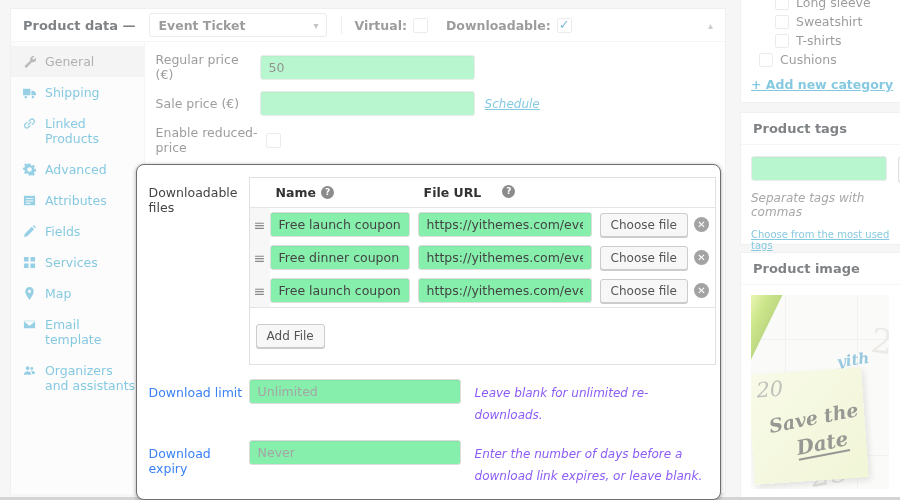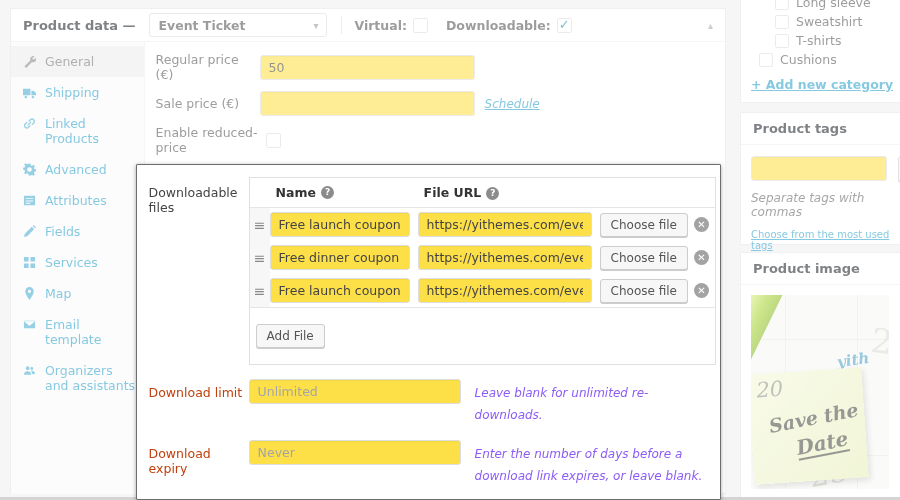--- a/index.html
+++ b/index.html
@@ -35,60 +35,60 @@
   .tab { display:flex; align-items:flex-start; padding:8px 6px 8px 12px; font-size:12.5px;
          color:#2ea2cc; line-height:15px; cursor:pointer; }
   .tab.active { background:#ececec; color:#777; }
   .tab .ticon { width:14px; height:14px; margin-right:8px; flex:none; margin-top:1px; }
   .tab .ticon svg { width:13px; height:13px; fill:currentColor; opacity:.85; }
 
   
   .content { flex:1; padding:10px 6px 0 5px; position:relative; }
   .frow { display:flex; align-items:center; margin:0 0 9px 0; }
   .flabel { width:110px; flex:none; font-size:12.5px; color:#555; padding-left:6px; }
-  input.txt { height:25px; border:1px solid #ddd; border-radius:3px; background:#fde047;
+  input.txt { height:25px; border:1px solid #ddd; border-radius:3px; background:#86efac;
               font-family:inherit; font-size:12.5px; color:#444; padding:0 8px;
               box-shadow:inset 0 1px 1px rgba(0,0,0,.04); }
   input.txt::placeholder { color:#a5a5a5; }
   .w-main { width:215px; }
   .sched { margin-left:10px; font-size:12px; font-style:italic; color:#2ea2cc;
            text-decoration:underline; cursor:pointer; }
 
   
   .hl-box { position:relative; z-index:50; margin:4px -2px 0 -14px;
-            background:#fff; border:1px solid #6e6e6e; border-radius:1px;
+            background:#fff; border:1px solid #6e6e6e; border-radius:8px;
             box-shadow:0 1px 4px rgba(0,0,0,.35); padding:12px 4px 12px 12px; }
   .hl-row { display:flex; align-items:flex-start; }
   .hl-label { width:100px; flex:none; font-size:12.5px; color:#444; padding-top:8px; }
 
   .dl-table { flex:1; border:1px solid #e0e0e0; }
   .dl-head { display:flex; border-bottom:1px solid #e5e5e5; padding:7px 6px 7px 26px;
              font-size:12.5px; font-weight:bold; color:#333; align-items:center; }
   .dl-head .col-name { width:148px; display:flex; align-items:center; }
-  .dl-head .col-url { flex:1; display:flex; align-items:flex-end; }
+  .dl-head .col-url { flex:1; display:flex; align-items:flex-start;gap:16px; }
   .help { display:inline-block; width:13px; height:13px; border-radius:50%;
           background:#8b8b8b; color:#fff; font-size:9px; font-weight:bold;
           text-align:center; line-height:13px; margin-left:5px; cursor:pointer; }
   .dl-row { display:flex; align-items:center; padding:4px 6px; }
   .drag { width:20px; flex:none; color:#888; font-size:14px; cursor:grab;
           background:#f7f7f7; text-align:center; align-self:stretch;
           display:flex; align-items:center; justify-content:center; margin:-4px 0 -4px -6px;
           padding:0 4px; }
   .dl-name { width:140px; margin-right:8px; }
   .dl-url { flex:1; margin-right:8px; min-width:0; }
   .btn { display:inline-block; background:#f7f7f7; border:1px solid #ccc; border-radius:3px;
          color:#555; font-size:12px; font-family:inherit; padding:4px 10px; cursor:pointer;
          box-shadow:0 1px 0 #ccc; white-space:nowrap; }
   .del { width:15px; height:15px; flex:none; border-radius:50%; background:#a3a3a3;
          color:#fff; font-size:10px; line-height:15px; text-align:center; cursor:pointer;
          margin-left:6px; }
   .dl-foot { border-top:1px solid #e5e5e5; padding:16px 6px; }
 
   .lim-row { display:flex; align-items:flex-start; margin-top:14px; }
-  .lim-row .flabel2 { width:100px; flex:none; font-size:12.5px; color:#c2410c; padding-top:6px; }
+  .lim-row .flabel2 { width:100px; flex:none; font-size:12.5px; color:#3b82f6; padding-top:6px; }
   .w-lim { width:212px; flex:none; }
   .hint { flex:1; margin-left:14px; margin-right:6px; font-size:12px; font-style:italic;
           color:#8b5cf6; line-height:1.8; padding-top:4px; }
 
   .date-row { display:flex; align-items:center; margin-top:11px; }
   .w-date { width:148px; }
 
   
   .rpanel { position:absolute; left:740px; width:165px; background:#fff;
             border:1px solid #e5e5e5; }

